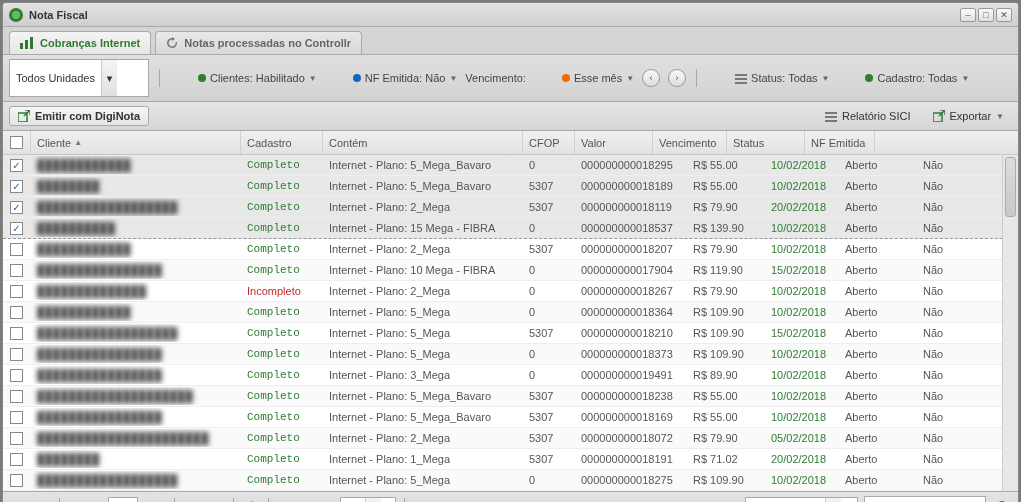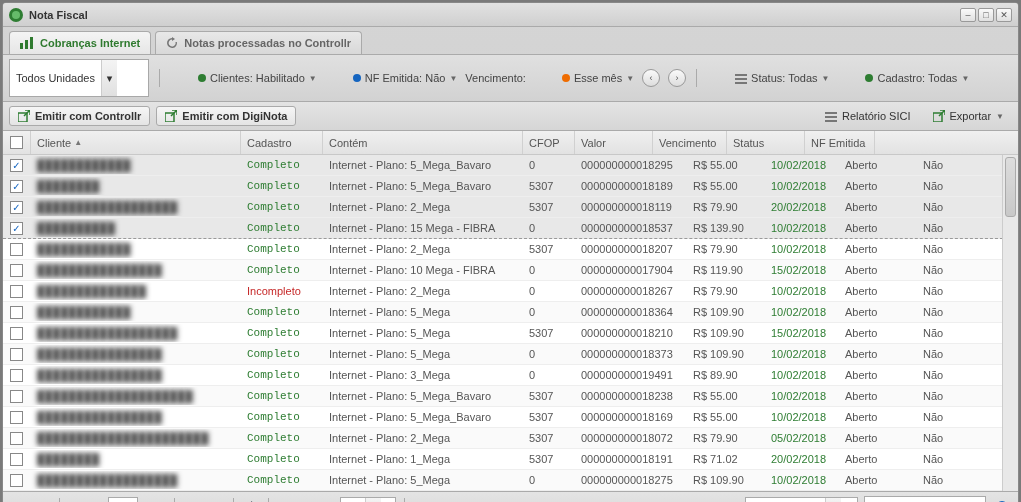--- a/index.html
+++ b/index.html
@@ -150,27 +150,20 @@
       <span class="chev">▼</span>
     </div>
   </div>
 
   <div class="toolbar">
     <div class="tbtn">
       <svg class="export-ico" viewBox="0 0 12 12">
           <rect x="0" y="3" width="9" height="9" fill="none" stroke="#2e7d32" stroke-width="1.5"></rect>
           <path d="M7 0h5v5M12 0L6 6" stroke="#2e7d32" stroke-width="1.5" fill="none"></path>
         </svg>
-      <span>Emitir com Controllr</span>
-    </div>
-    <div class="tbtn">
-      <svg class="export-ico" viewBox="0 0 12 12">
-          <rect x="0" y="3" width="9" height="9" fill="none" stroke="#2e7d32" stroke-width="1.5"></rect>
-          <path d="M7 0h5v5M12 0L6 6" stroke="#2e7d32" stroke-width="1.5" fill="none"></path>
-        </svg>
       <span>Emitir com DigiNota</span>
     </div>
     <div class="spacer"></div>
     <div class="tbtn flat">
       <span class="menu-ico"></span>
       <span style="font-weight:normal">Relatório SICI</span>
     </div>
     <div class="tbtn flat">
       <svg class="export-ico" viewBox="0 0 12 12">
           <rect x="0" y="3" width="9" height="9" fill="none" stroke="#2e7d32" stroke-width="1.5"></rect>

